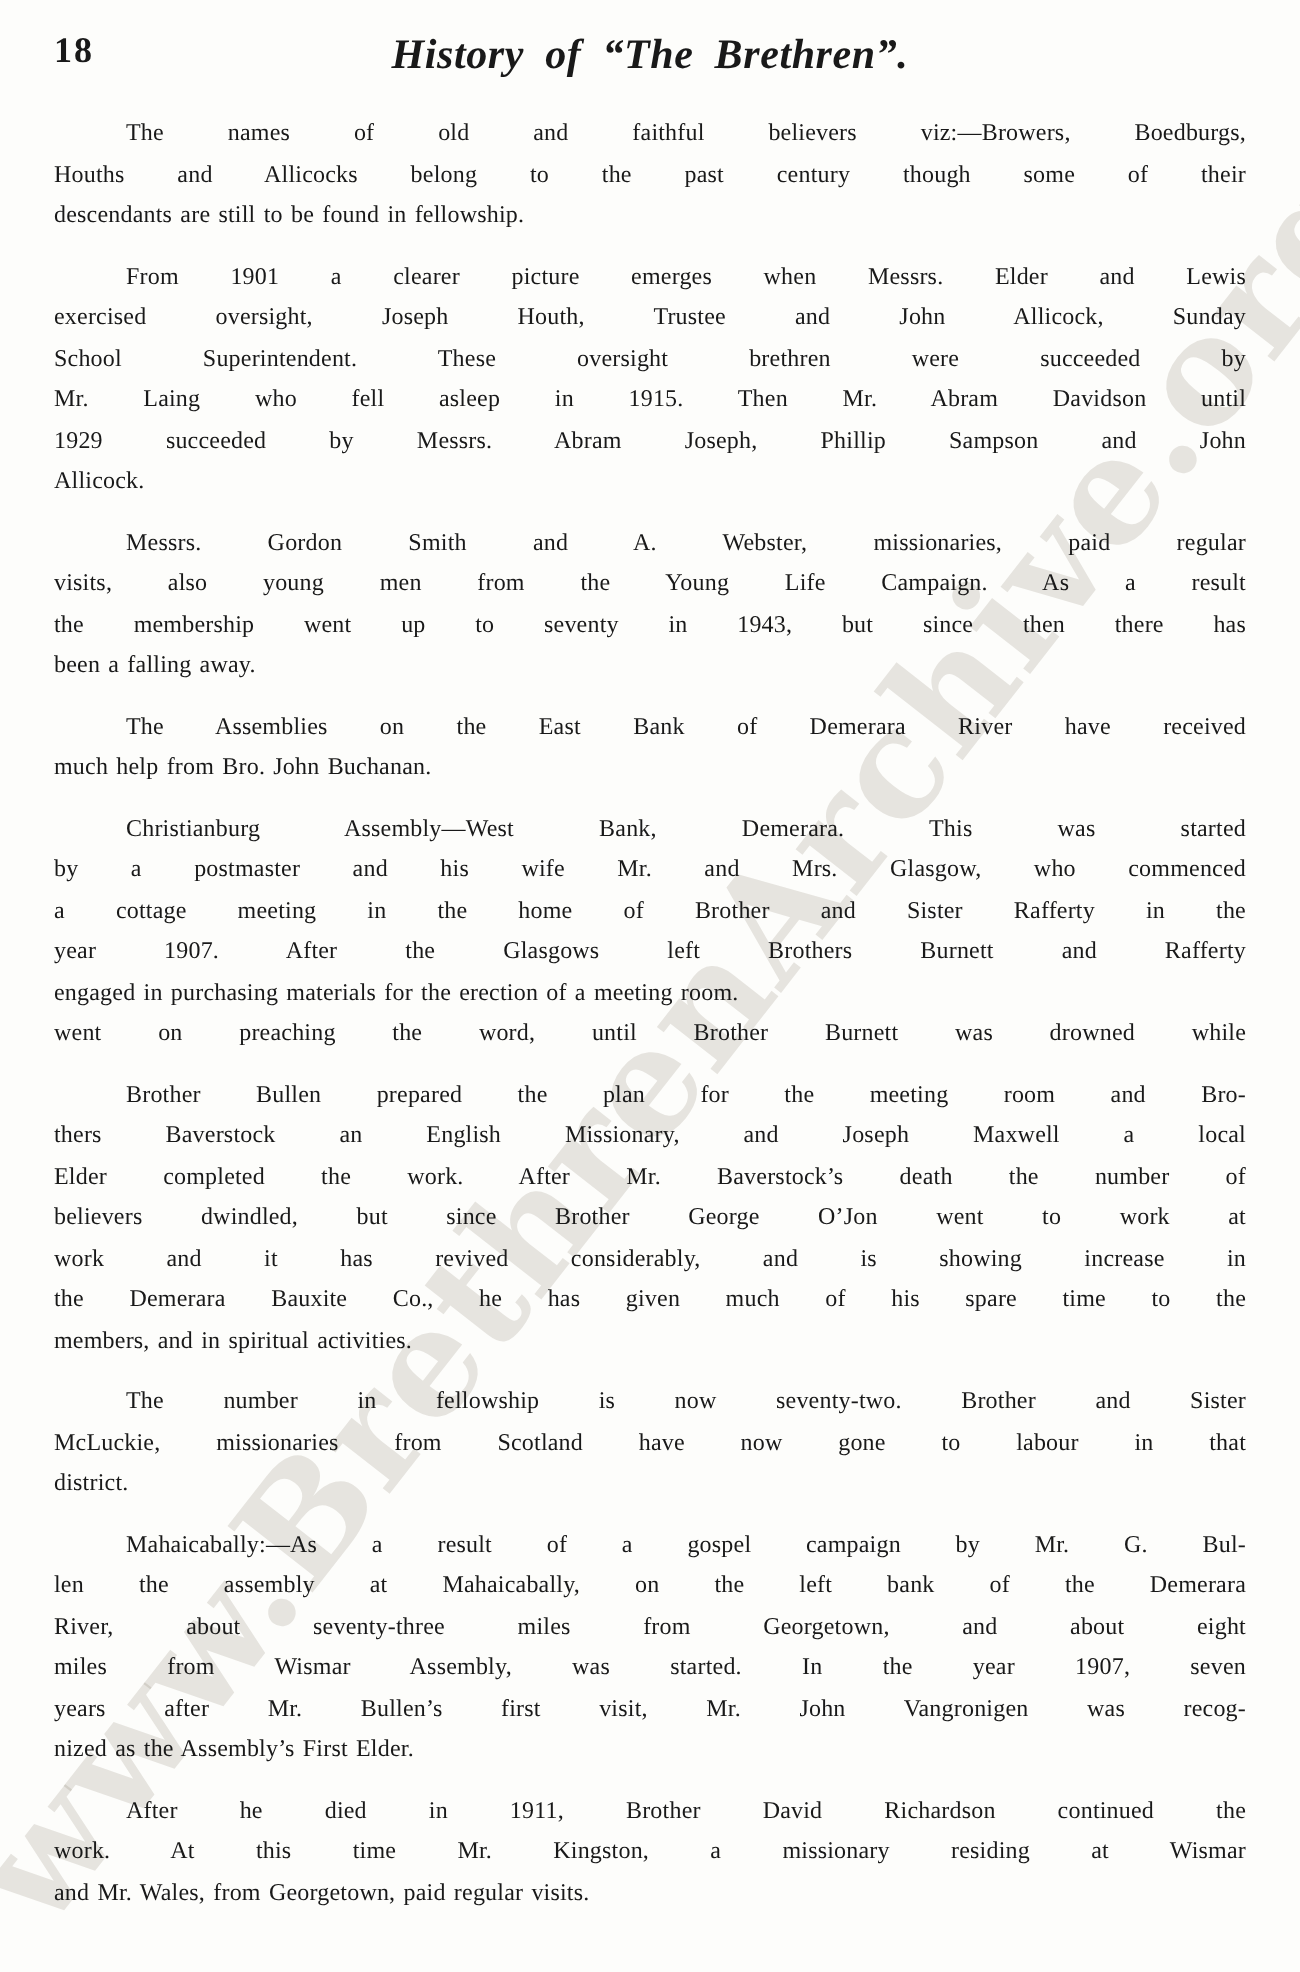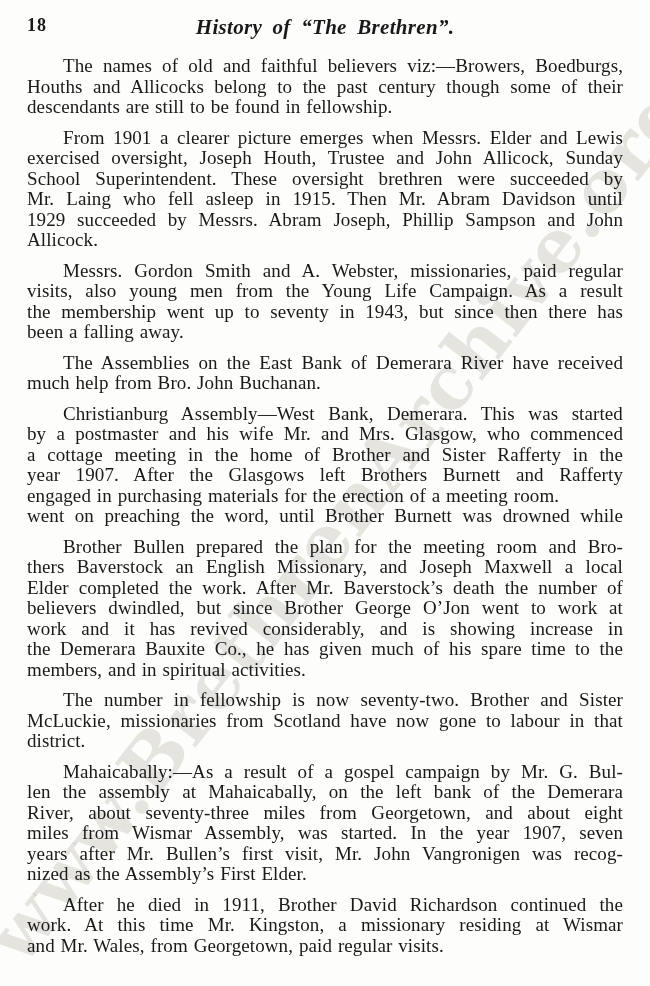--- a/index.html
+++ b/index.html
@@ -36,21 +36,21 @@
     position:absolute;left:60px;right:60px;top:0;
     text-align:center;
     font-style:italic;font-weight:bold;font-size:21px;
     word-spacing:5px;letter-spacing:0.3px;
   }
   .body-text{
     position:absolute;top:56px;left:27px;width:596px;z-index:1;
   }
   .para{margin:0 0 10px 0;}
   .line{
-    font-size:19px;
+    font-size:12px;
     line-height:20.5px;
     text-align:justify;
     text-align-last:justify;
     word-spacing:1px;
     letter-spacing:0.1px;
   }
   .line.last{text-align-last:left;}
   .line.indent{padding-left:36px;}
   .lead{font-weight:normal;}
 </style>

